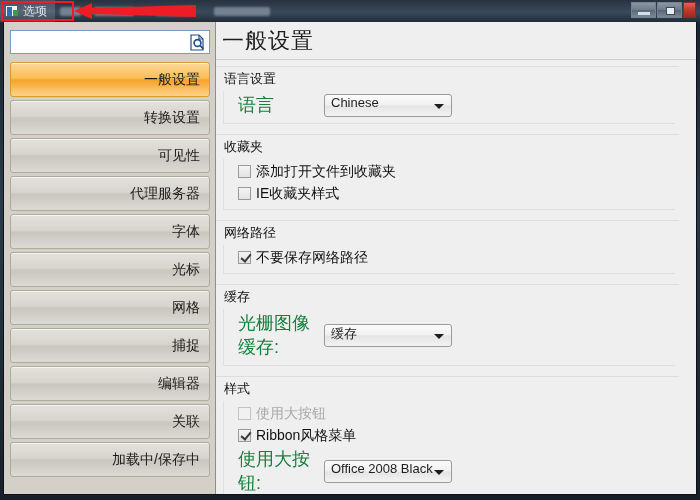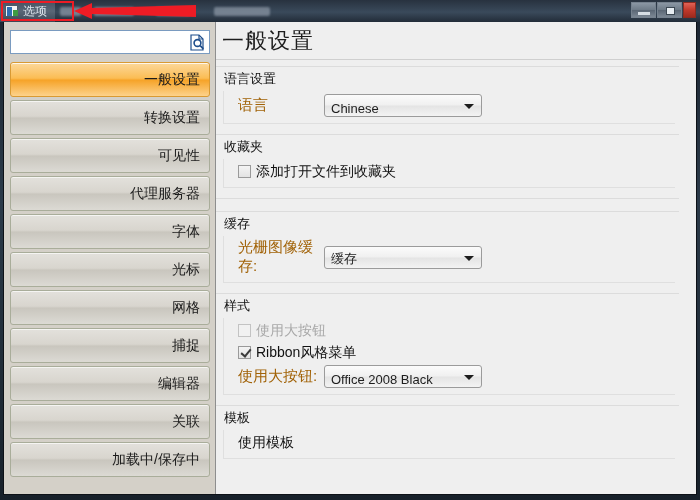--- a/index.html
+++ b/index.html
@@ -206,22 +206,22 @@
   }
   .group-body {
     padding: 2px 0 0 14px;
   }
   .row {
     display: flex; align-items: center;
     min-height: 24px;
     margin-bottom: 2px;
   }
   .row-label {
-    font-size: 15px;
-    color: #a16207;
+    font-size: 18px;
+    color: #15803d;
     width: 86px;
     flex: 0 0 auto;
   }
 
   .chk-row {
     display: flex; align-items: center;
     min-height: 21px;
     margin-bottom: 1px;
     cursor: pointer;
   }
@@ -243,25 +243,25 @@
     transform: rotate(40deg);
   }
   .chk.disabled {
     border-color: #c3c3c3;
     background: #f1f1f1;
   }
   .chk-label { font-size: 14px; color: #111; }
   .chk-label.dim { color: #a8a8a8; }
 
   .combo {
-    width: 158px; height: 23px;
+    width: 128px; height: 23px;
     border: 1px solid #9b9b9b;
     border-radius: 3px;
     background: linear-gradient(to bottom, #fbfbfb 0%, #f0f0f0 48%, #e4e4e4 52%, #f3f3f3 100%);
-    display: flex; align-items: flex-end;
+    display: flex; align-items: flex-start;
     padding: 0 6px;
     font-size: 13px;
     color: #1d1d1d;
     position: relative;
     cursor: pointer;
   }
   .combo .caret {
     position: absolute; right: 7px; top: 9px;
     width: 0; height: 0;
     border-left: 5px solid transparent;
@@ -397,24 +397,37 @@
             </div>
           </div>
           <div class="group">
             <div class="group-title">收藏夹</div>
             <div class="group-inner">
               <div class="group-body">
                 <div class="chk-row">
                   <span class="chk"></span>
                   <span class="chk-label">添加打开文件到收藏夹</span>
                 </div>
-              </div>
-            </div>
-          </div>
-          <div class="group">
+                <div class="chk-row">
+                  <span class="chk"></span>
+                  <span class="chk-label">IE收藏夹样式</span>
+                </div>
+              </div>
+            </div>
+          </div>
+          <div class="group">
+            <div class="group-title">网络路径</div>
+            <div class="group-inner">
+              <div class="group-body">
+                <div class="chk-row">
+                  <span class="chk checked"></span>
+                  <span class="chk-label">不要保存网络路径</span>
+                </div>
+              </div>
+            </div>
           </div>
           <div class="group">
             <div class="group-title">缓存</div>
             <div class="group-inner">
               <div class="group-body">
                 <div class="row">
                   <span class="row-label">光栅图像缓存:</span>
                   <div class="combo">
                     <span>缓存</span>
                     <span class="caret"></span>

